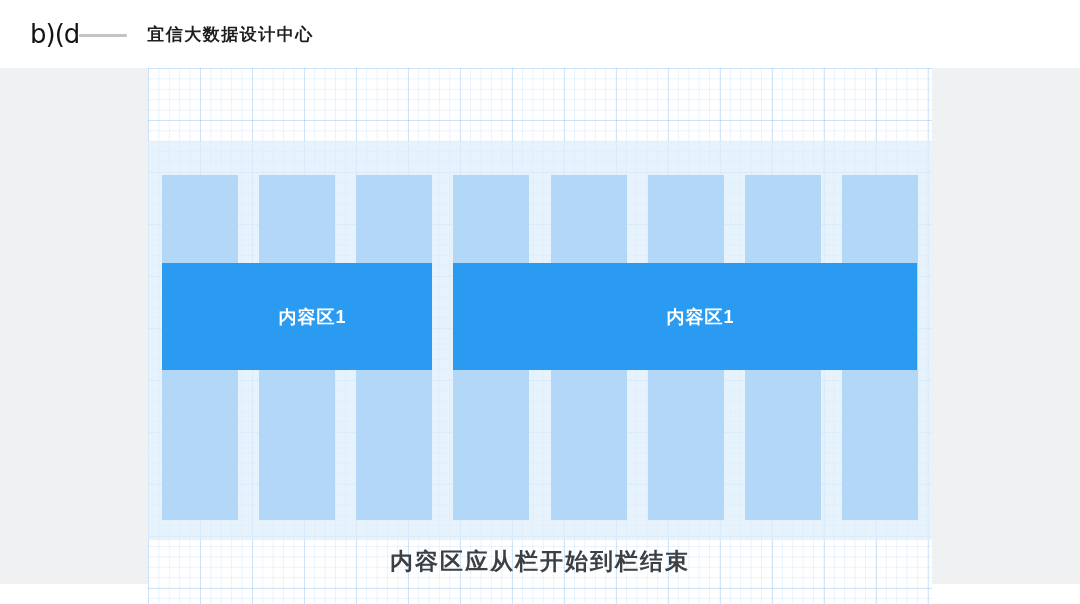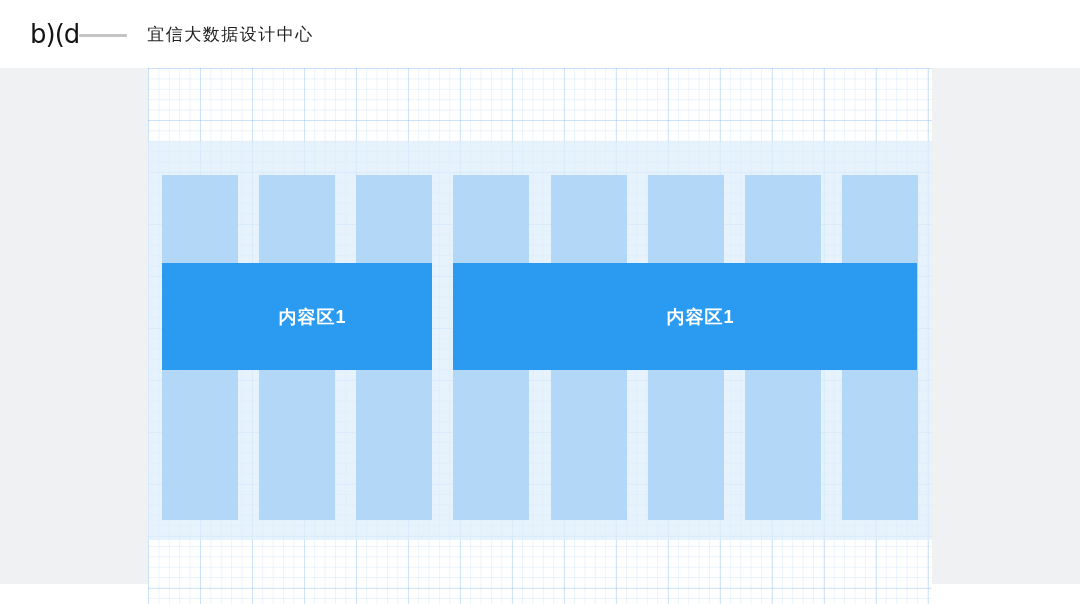--- a/index.html
+++ b/index.html
@@ -29,21 +29,21 @@
     font-size: 26px; line-height: 24px;
     color: #141414; letter-spacing: -1px;
   }
   .logo-fineprint {
     width: 48px; height: 3px;
     background: #c4c4c4;
     margin-top: 3px; border-radius: 1px;
   }
   .header-title {
     margin-left: 20px;
-    font-size: 17px; font-weight: normal;
+    font-size: 17px; font-weight: bold;
     color: #1e1e1e; letter-spacing: 1.5px;
   }
 
   
   .slide {
     position: absolute; left: 148px; top: 68px;
     width: 784px; height: 536px;
     background: #ffffff;
     z-index: 2;
     overflow: hidden;
@@ -123,13 +123,14 @@
       <div class="grid-col"></div>
       <div class="grid-col"></div>
       <div class="grid-col"></div>
       <div class="grid-col"></div>
       <div class="grid-col"></div>
     </div>
 
   <div class="content-block content-block-1">内容区1</div>
   <div class="content-block content-block-2">内容区1</div>
 
+  <div class="caption">内容区应从栏开始到栏结束</div>
 </div>
 
 </body></html>

